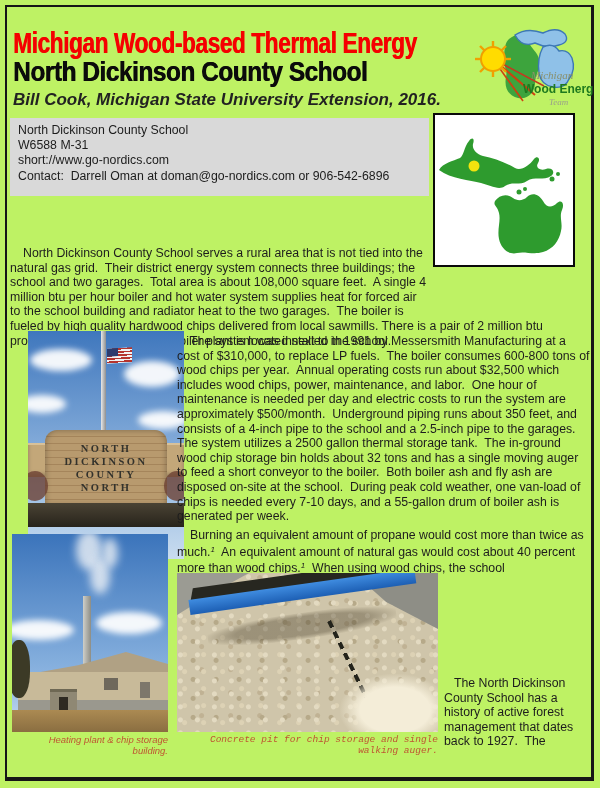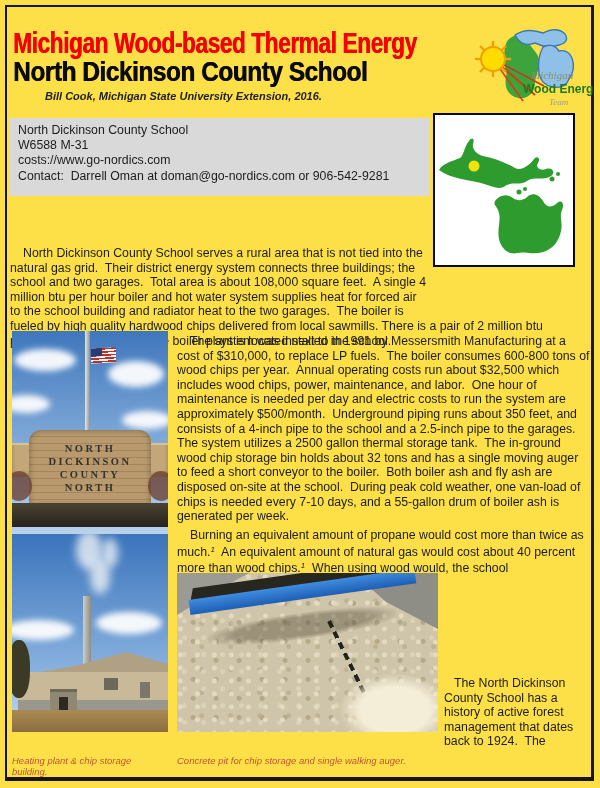--- a/index.html
+++ b/index.html
@@ -1,49 +1,49 @@
 <!DOCTYPE html>
 <html><head>
 <meta charset="utf-8">
 <style>
   html,body { margin:0; padding:0; background:#fff; }
   body { width:600px; height:788px; position:relative; font-family:"Liberation Sans", sans-serif; color:#1e1e1e; }
-  .page { position:absolute; inset:0; width:600px; height:788px; background:#fde047; overflow:hidden; }
+  .page { position:absolute; inset:0; width:600px; height:788px; background:#bef264; overflow:hidden; }
   .frame { position:absolute; left:5px; top:5px; width:584px; height:770px;
            border:2px solid #161616; border-right-width:3px; border-bottom-width:4px; pointer-events:none; }
 
   
   .title-red { position:absolute; left:13px; top:29px; font-size:29px; font-weight:700; line-height:28px;
                color:#f50000; white-space:nowrap; letter-spacing:-0.5px;
                transform:scaleX(0.78); transform-origin:0 0; text-shadow:0.7px 0 0 #f50000; }
   .title-black { position:absolute; left:13px; top:58px; font-size:28px; font-weight:700; line-height:28px;
                color:#0b0b0b; white-space:nowrap; letter-spacing:-0.5px;
                transform:scaleX(0.87); transform-origin:0 0; text-shadow:0.7px 0 0 #0b0b0b; }
-  .byline { position:absolute; left:13px; top:90px; font-size:11px; font-style:italic; font-weight:700; color:#222;margin-left:32px; }
+  .byline { position:absolute; left:13px; top:90px; font-size:17px; font-style:italic; font-weight:700; color:#222; }
 
   .logo { position:absolute; left:465px; top:25px; width:128px; height:86px; }
 
   
   .contact-box { position:absolute; left:10px; top:118px; width:403px; height:68px; background:#d9d9d9;
                  padding:5px 8px; font-size:12.3px; line-height:15.2px; color:#1c1c1c; }
   .contact-box div { white-space:pre-wrap; }
 
   
   .map-box { position:absolute; left:433px; top:113px; width:138px; height:150px; border:2px solid #0a0a0a; background:#fff; }
 
   
   .para { position:absolute; font-size:12.3px; line-height:14.6px; color:#1d1d1d; }
   .pre { white-space:pre-wrap; }
   .indent { text-indent:13px; }
   .fnote { font-size:8px; font-style:italic; vertical-align:4px; }
   .map-spacer { float:right; width:160px; height:64px; }
 
   
   .photo { position:absolute; overflow:hidden; }
-  .caption { position:absolute; font-size:9.5px; font-style:italic; color:#be5532; text-align:left;margin-top:21px; }
+  .caption { position:absolute; font-size:9.5px; font-style:italic; color:#be5532; text-align:right; }
   .cloud { position:absolute; background:#fff; border-radius:50%; filter:blur(3px); opacity:0.93; }
 
   
   .p1-sky { position:absolute; inset:0; background:linear-gradient(#3f77bd,#9dbfe4 70%,#c9dcef); }
   .p1-pole { position:absolute; left:73px; top:0; width:5px; height:118px; background:linear-gradient(90deg,#e8e8e8,#8f8f8f); }
   .p1-flag { position:absolute; left:79px; top:17px; width:25px; height:15px;
              background:repeating-linear-gradient(#b5342e 0 1.6px,#f2f2f2 1.6px 3.2px); transform:skewY(-4deg); }
   .p1-canton { position:absolute; left:0; top:0; width:11px; height:8px; background:#2c3b6e; }
   .p1-wall { position:absolute; left:0; top:112px; width:156px; height:34px; background:#c3a779;
              box-shadow:inset 0 2px 0 #d8c199, inset 0 -3px 4px rgba(0,0,0,.25); }
@@ -128,43 +128,43 @@
       <circle cx="28" cy="34" r="12" fill="#ffdc00" stroke="#f0a000" stroke-width="2"></circle>
     </g>
     <text x="66" y="54" font-family="Liberation Serif, serif" font-style="italic" font-size="11" fill="#8a8f6a">Michigan</text>
     <text x="58" y="68" font-family="Liberation Sans, sans-serif" font-weight="bold" font-size="12" fill="#1e7a1e">Wood Energy</text>
     <text x="84" y="80" font-family="Liberation Serif, serif" font-style="italic" font-size="9" fill="#9aa08a">Team</text>
   </svg>
 
   <div class="contact-box">
     <div>North Dickinson County School</div>
     <div>W6588 M-31</div>
-    <div>costs://www.go-nordics.com</div>
-    <div>Contact:  Darrell Oman at doman@go-nordics.com or 906-542-9281</div>
+    <div>short://www.go-nordics.com</div>
+    <div>Contact:  Darrell Oman at doman@go-nordics.com or 906-542-6896</div>
   </div>
 
   <div class="map-box">
     <svg width="134" height="146" viewBox="0 0 134 146">
       <g fill="#2e9b2e">
         <path d="M4,55 C8,48 18,46 25,43 C29,40 29,32 34,26 C37,22 40,23 38,29 C37,34 41,39 48,41 C58,43 70,47 80,53 C86,56 94,51 99,44 C102,40 106,43 103,48 C100,53 105,56 111,54 C117,52 121,57 116,61 C109,66 99,61 92,66 C85,71 77,66 70,71 C64,76 55,70 46,68 C35,65 16,64 4,55 Z"></path>
         <circle cx="117" cy="64" r="2.5"></circle>
           <circle cx="123" cy="59" r="2"></circle>
         <circle cx="84" cy="77" r="2.5"></circle>
           <circle cx="90" cy="74" r="2"></circle>
         <path d="M60,86 C64,80 72,78 78,83 C82,86 88,86 92,82 C97,77 104,79 108,86 C112,94 118,92 122,88 C126,84 130,88 127,95 C124,102 128,108 126,116 C124,126 118,134 108,137 C98,140 90,136 82,138 C74,140 66,134 64,124 C62,114 66,106 64,98 C62,90 58,91 60,86 Z"></path>
       </g>
       <circle cx="39" cy="51" r="5.5" fill="#f2e30e"></circle>
     </svg>
   </div>
 
   <div class="para indent" style="left:10px; top:206px; width:578px;margin-top:40px;">
     <span class="map-spacer"></span><span class="pre">North Dickinson County School serves a rural area that is not tied into the natural gas grid.  Their district energy system connects three buildings; the school and two garages.  Total area is about 108,000 square feet.  A single 4 million btu per hour boiler and hot water system supplies heat for forced air to the school building and radiator heat to the two garages.  The boiler is fueled by high quality hardwood chips delivered from local sawmills. There is a pair of 2 million btu propane backup boilers.  The boiler plant is located next to the school.</span>
   </div>
 
-  <div class="photo" style="left:12px; top:331px; width:156px; height:228px;">
+  <div class="photo" style="left:28px; top:331px; width:156px; height:228px;">
     <div class="p1-sky"></div>
     <div class="cloud" style="left:2px; top:18px; width:62px; height:22px;"></div>
     <div class="cloud" style="left:96px; top:30px; width:56px; height:26px;"></div>
     <div class="cloud" style="left:-10px; top:64px; width:48px; height:18px;"></div>
     <div class="cloud" style="left:110px; top:80px; width:50px; height:18px;"></div>
     <div class="p1-pole"></div>
     <div class="p1-flag">
         <div class="p1-canton"></div>
       </div>
     <div class="p1-wall"></div>
@@ -177,21 +177,21 @@
       </div>
     </div>
     <div class="p1-bushL"></div>
     <div class="p1-bushR"></div>
     <div class="p1-bushes"></div>
   </div>
 
   <div class="para indent pre" style="left:177px; top:334px; width:414px;">The system was installed in 1991 by Messersmith Manufacturing at a cost of $310,000, to replace LP fuels.  The boiler consumes 600-800 tons of wood chips per year.  Annual operating costs run about $32,500 which includes wood chips, power, maintenance, and labor.  One hour of maintenance is needed per day and electric costs to run the system are approximately $500/month.  Underground piping runs about 350 feet, and consists of a 4-inch pipe to the school and a 2.5-inch pipe to the garages.  The system utilizes a 2500 gallon thermal storage tank.  The in-ground wood chip storage bin holds about 32 tons and has a single moving auger to feed a short conveyor to the boiler.  Both boiler ash and fly ash are disposed on-site at the school.  During peak cold weather, one van-load of chips is needed every 7-10 days, and a 55-gallon drum of boiler ash is generated per week.</div>
 
   <div class="para indent" style="left:177px; top:528px; width:414px;">
-    <span class="pre">Burning an equivalent amount of propane would cost more than twice as much.</span><sup class="fnote">1</sup><span class="pre">  An equivalent amount of natural gas would cost about 40 percent more than wood chips.</span><sup class="fnote">1</sup><span class="pre">  When using wood would, the school</span>
+    <span class="pre">Burning an equivalent amount of propane would cost more than twice as much.</span><sup class="fnote">1</sup><span class="pre">  An equivalent amount of natural gas would cost about 40 percent more than wood chips.</span><sup class="fnote">1</sup><span class="pre">  When using wood chips, the school</span>
   </div>
 
   <div class="photo" style="left:12px; top:534px; width:156px; height:198px;">
     <div class="p2-sky"></div>
     <div class="p2-smoke" style="left:64px; top:-4px; width:26px; height:40px;"></div>
     <div class="p2-smoke" style="left:78px; top:24px; width:20px; height:36px;"></div>
     <div class="p2-smoke" style="left:90px; top:4px; width:16px; height:30px;"></div>
     <div class="cloud" style="left:-8px; top:86px; width:70px; height:20px;"></div>
     <div class="cloud" style="left:84px; top:78px; width:66px; height:22px;"></div>
     <div class="p2-chimney"></div>
@@ -213,16 +213,16 @@
     <div class="p3-concreteL"></div>
     <div class="p3-concreteR"></div>
     <div class="p3-shadow"></div>
     <div class="p3-auger">
       <div class="p3-trough"></div>
       <div class="p3-blue"></div>
     </div>
     <div class="p3-chain"></div>
     <div class="p3-pile"></div>
   </div>
-  <div class="caption" style="left:177px; top:734px; width:261px;">Concrete pit for chip storage and single walking auger.</div>
-
-  <div class="para pre" style="left:444px; top:676px; width:148px; text-indent:10px;">The North Dickinson County School has a history of active forest management that dates back to 1924.  The</div>
+  <div class="caption" style="left:177px; top:734px; width:261px;font-family:Liberation Mono, monospace;">Concrete pit for chip storage and single walking auger.</div>
+
+  <div class="para pre" style="left:444px; top:676px; width:148px; text-indent:10px;">The North Dickinson County School has a history of active forest management that dates back to 1927.  The</div>
 </div>
 
 </body></html>

